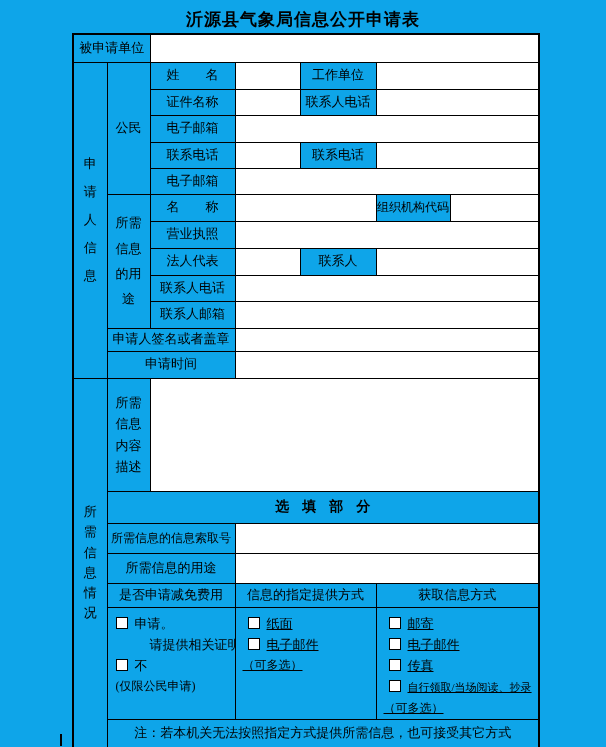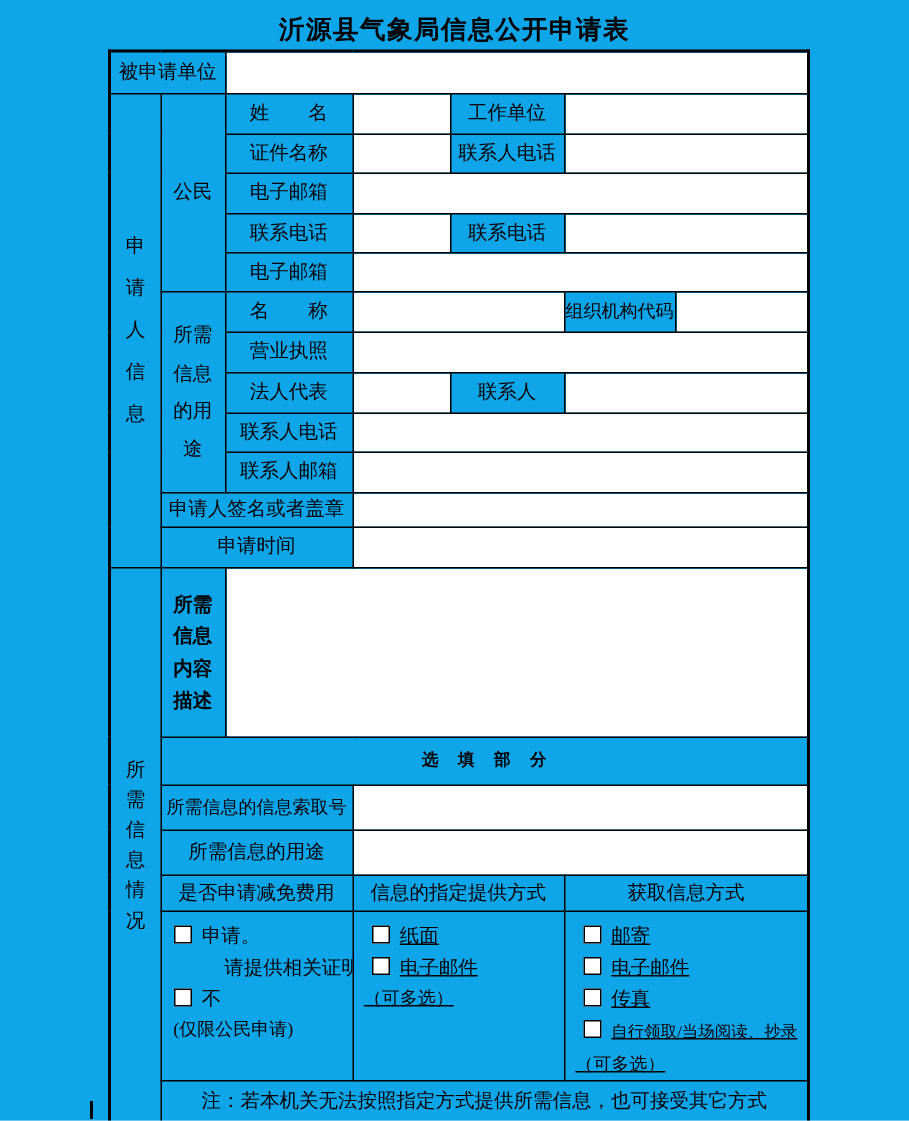--- a/index.html
+++ b/index.html
@@ -22,24 +22,24 @@
     border:1px solid #000;font-size:13px;padding:0;overflow:hidden;
     vertical-align:middle;line-height:1.25;
   }
   .lbl{text-align:center;}
   .val{background:#fff;}
   
   .stack1{width:15px;margin:0 auto;word-break:break-all;text-align:center;line-height:2.15;}
   .stack1b{width:15px;margin:0 auto;word-break:break-all;text-align:center;line-height:1.55;}
   .stack2{width:29px;margin:0 auto;word-break:break-all;text-align:center;line-height:1.95;}
   .stack2d{width:29px;margin:0 auto;word-break:break-all;text-align:center;line-height:1.65;}
-  .desc-cell{vertical-align:middle;font-weight:bold;}
+  .desc-cell{vertical-align:middle;}
   .optional{
     font-weight:bold;text-align:center;letter-spacing:13px;padding-left:13px;
-    font-family:"DejaVu Sans","Liberation Sans",sans-serif;font-size:11px;
+    font-family:"DejaVu Sans","Liberation Sans",sans-serif;font-size:14px;
   }
   .fit{font-size:12px;letter-spacing:0;}
   .chk-cell{vertical-align:top;padding:5px 2px 0 8px;}
   .chk-cell2{vertical-align:top;padding:5px 2px 0 12px;text-decoration:underline;}
   .opt{line-height:21px;white-space:nowrap;}
   .optsub{line-height:21px;white-space:nowrap;}
   .indent{padding-left:34px;}
   .multi{margin-left:-5px;font-size:12px;line-height:21px;}
   .small{font-size:11px;}
   .cb{

